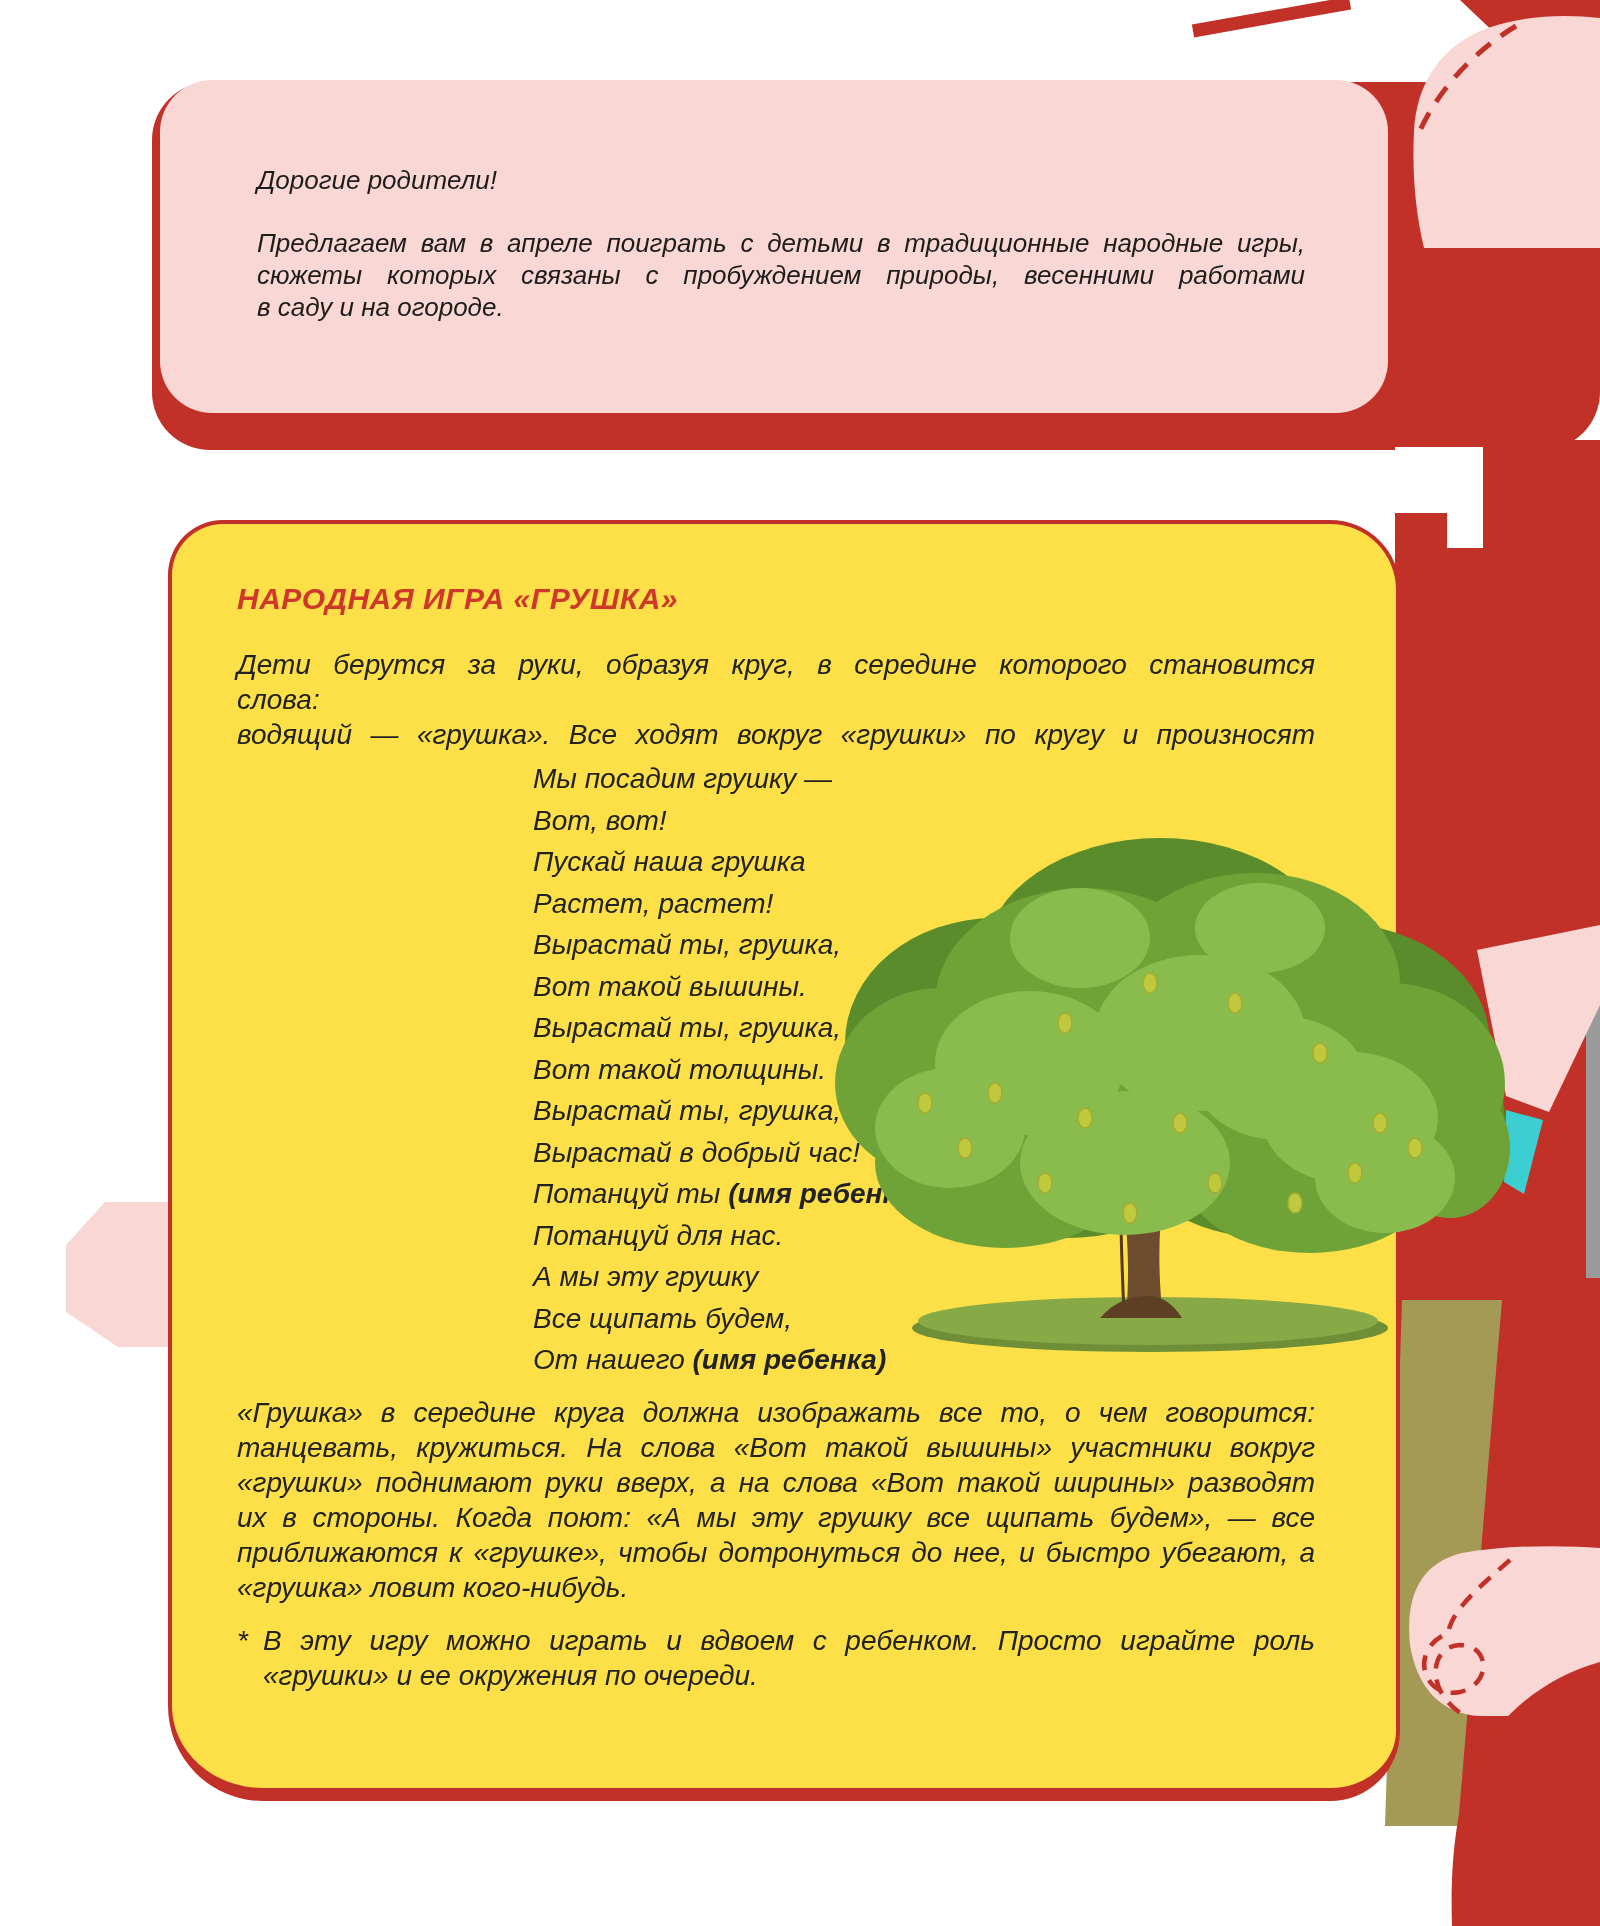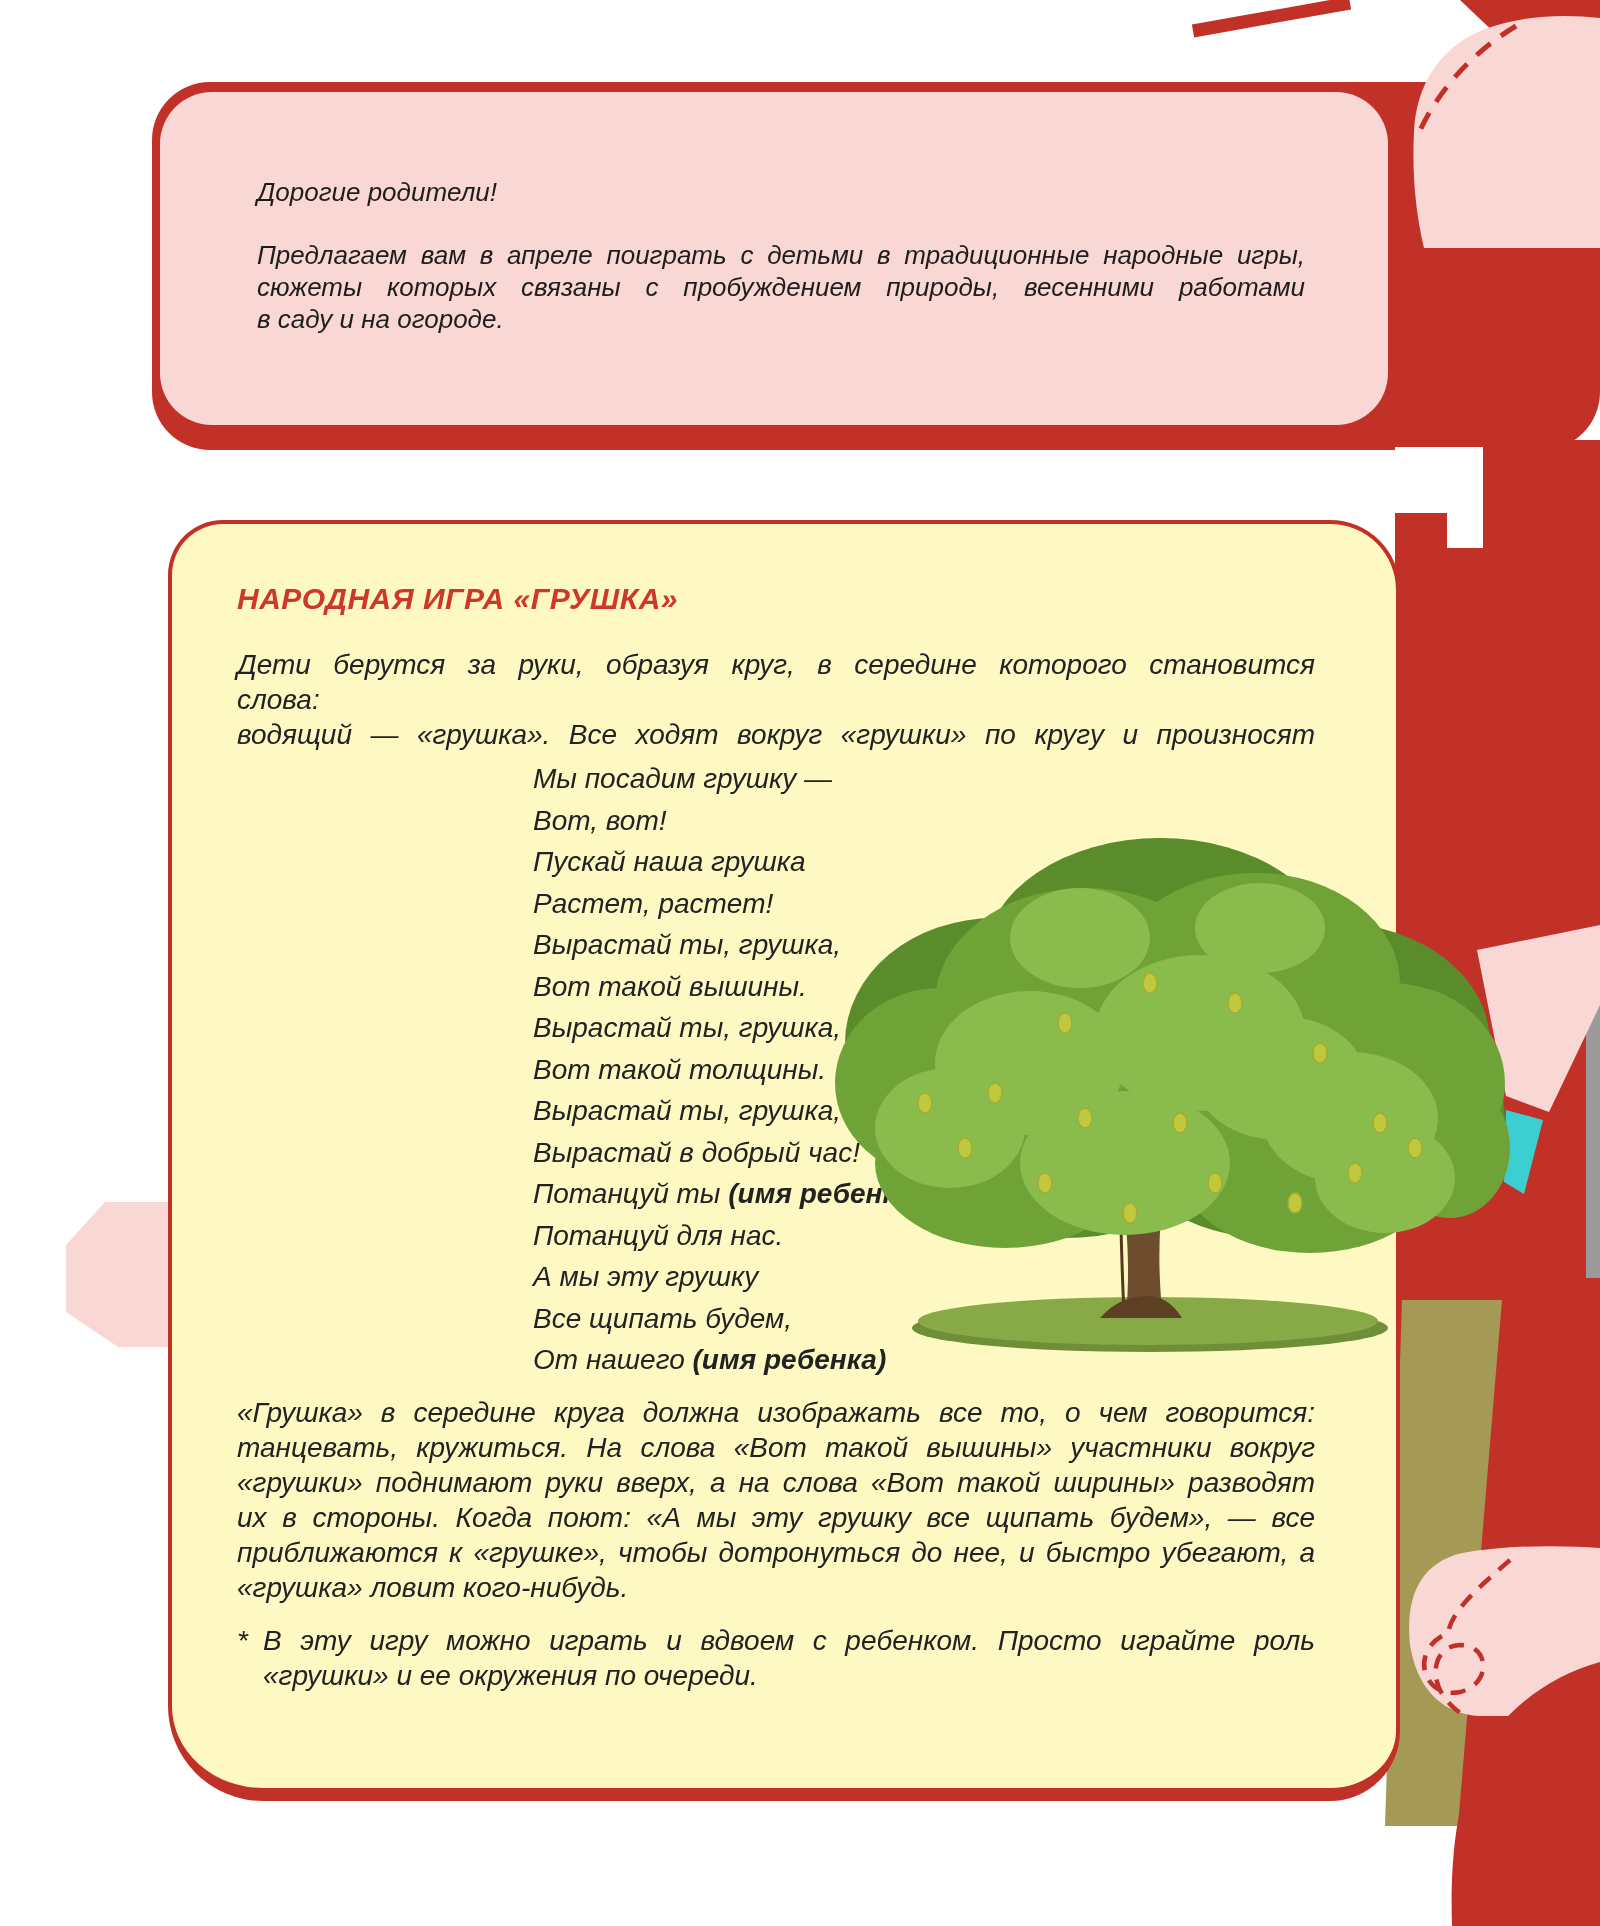--- a/index.html
+++ b/index.html
@@ -8,26 +8,26 @@
   .page{position:absolute;inset:0;width:1600px;height:1926px;}
   svg.deco{position:absolute;left:0;top:0;z-index:1;}
   .fill-red{fill:#c23127;}
   .fill-pink{fill:#f9d7d5;}
   .fill-gray{fill:#9b9b9b;}
   .fill-cyan{fill:#3bcfd2;}
   .fill-olive{fill:#a49a55;}
   .stroke-red{stroke:#c23127;fill:none;}
 
   
-  .intro-box{position:absolute;left:160px;top:92px;width:1228px;height:333px;background:#f9d7d5;
+  .intro-box{position:absolute;left:160px;top:80px;width:1228px;height:333px;background:#f9d7d5;
              border-radius:52px;z-index:2;box-sizing:border-box;padding:84px 83px 0 97px;
              font-size:26px;line-height:32px;color:#1d1d1b;}
   .greeting{margin:0 0 31px 0;}
   
-  .game-card{position:absolute;left:168px;top:520px;width:1232px;height:1281px;background:#fef9c3;
+  .game-card{position:absolute;left:168px;top:520px;width:1232px;height:1281px;background:#fde047;
              border:4px solid #c23127;border-bottom-width:13px;border-radius:55px 70px 70px 95px;
              z-index:2;box-sizing:border-box;padding:57px 81px 0 65px;}
   .card-title{color:#ce372a;font-weight:bold;font-size:30px;line-height:36px;margin:0 0 30px 0;letter-spacing:.5px;}
   .body-par{font-size:28px;line-height:35px;}
   .jline{text-align:justify;text-align-last:justify;}
   .jline.last{text-align-last:left;}
   .poem{margin:6px 0 0 296px;font-size:28px;line-height:41.5px;}
   .poem-line b{font-weight:bold;}
   .desc{margin-top:14px;}
   .footnote{margin-top:18px;padding-left:26px;font-size:28px;line-height:35px;}

